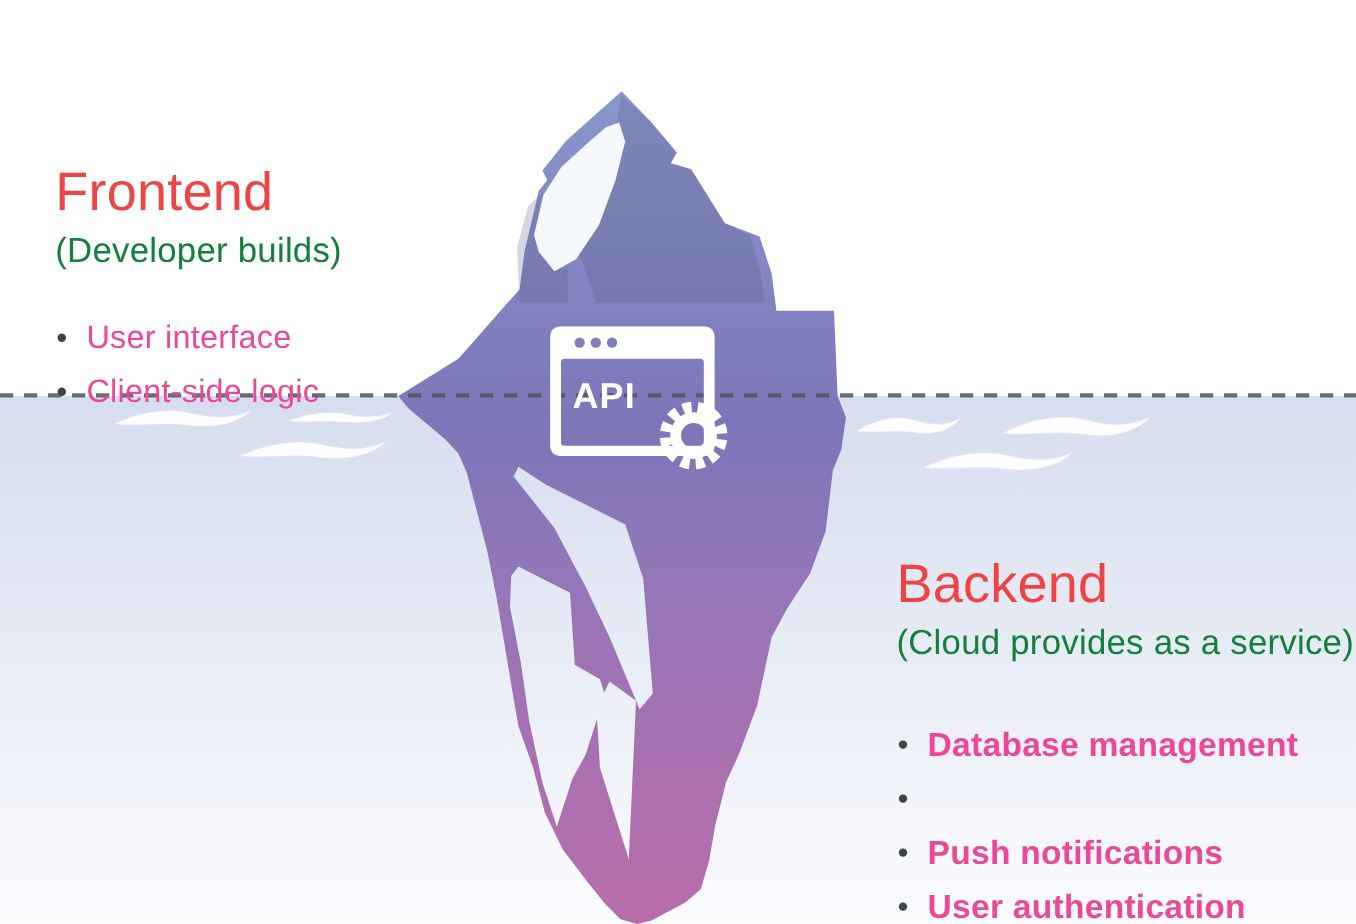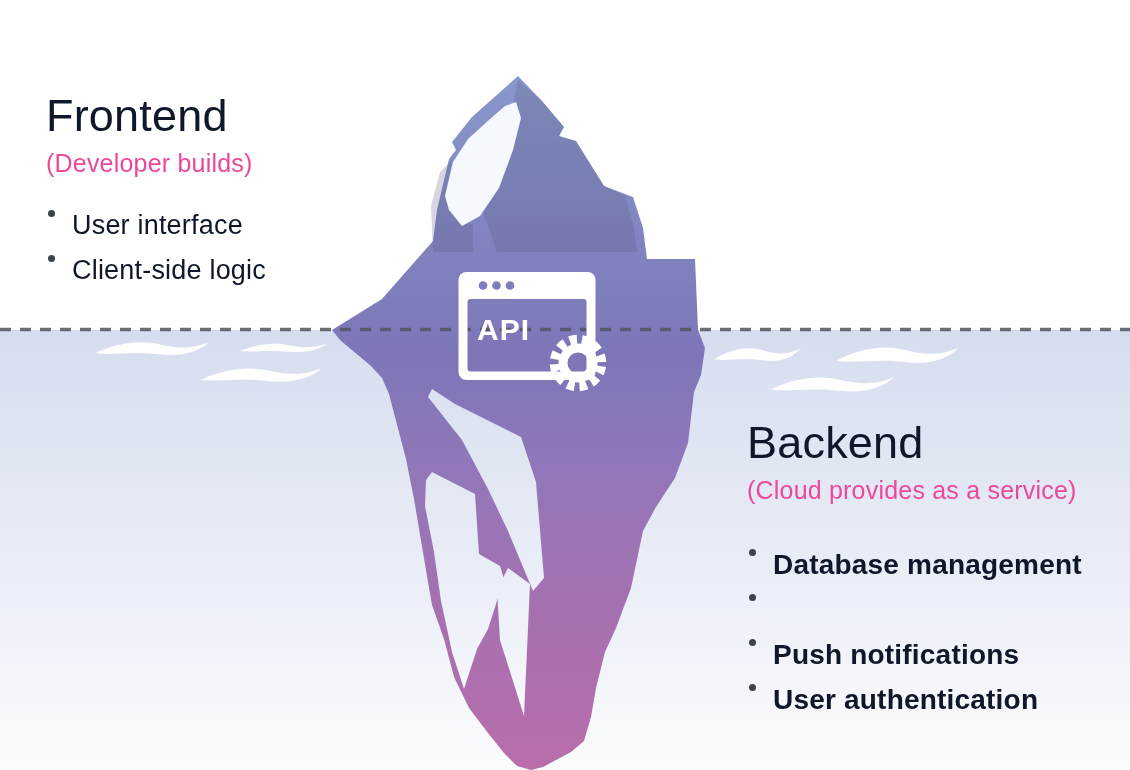--- a/index.html
+++ b/index.html
@@ -4,24 +4,24 @@
 <style>
   html,body{margin:0;padding:0;}
   body{
     width:1130px;height:770px;position:relative;overflow:hidden;
     background:#ffffff;font-family:"Liberation Sans",sans-serif;
   }
   svg.scene{position:absolute;left:0;top:0;z-index:1;}
   .label-block{position:absolute;z-index:3;}
   .frontend{left:46px;top:92px;}
   .backend{left:747px;top:419px;}
-  .h{font-size:45px;line-height:1.05;color:#0f172a;letter-spacing:.2px;}
-  .sub{font-size:25px;line-height:1.2;color:#ec4899;margin-top:9px;letter-spacing:.2px;}
+  .h{font-size:45px;line-height:1.05;color:#ef4444;letter-spacing:.2px;margin-top:44px;}
+  .sub{font-size:29px;line-height:1.2;color:#15803d;margin-top:9px;letter-spacing:.2px;}
   .label-block ul{list-style:none;margin:32px 0 0 2px;padding:0;}
-  .label-block li{display:flex;font-size:27px;color:#0f172a;height:45px;letter-spacing:.2px;}
+  .label-block li{display:flex;align-items:center;font-size:27px;color:#ec4899;height:45px;letter-spacing:.2px;}
   .backend li{font-size:28px;}
   .backend ul{margin-top:44px;font-weight:bold;}
   .dot{width:7px;height:7px;border-radius:50%;background:#3e4249;margin-right:17px;flex:none;}
 </style>
 </head>
 <body>
 
 <svg class="scene" width="1130" height="770" viewBox="0 0 1130 770" aria-hidden="false">
   <defs>
     <linearGradient id="icebergGrad" gradientUnits="userSpaceOnUse" x1="0" y1="76" x2="0" y2="770">

